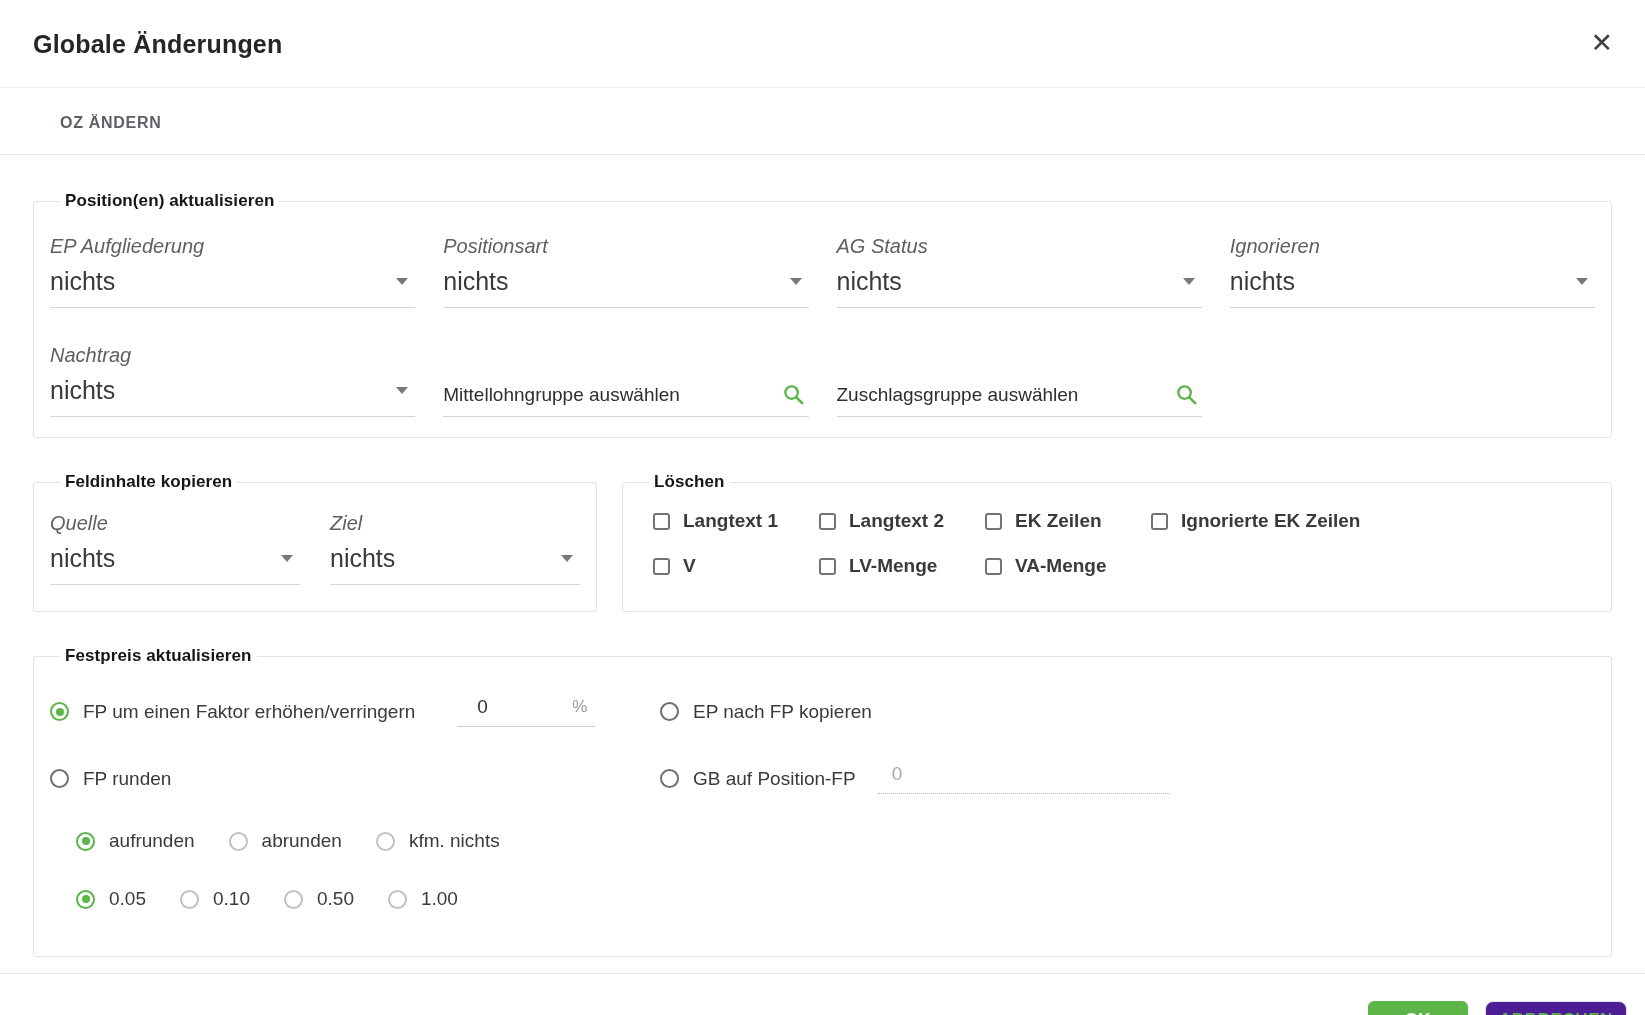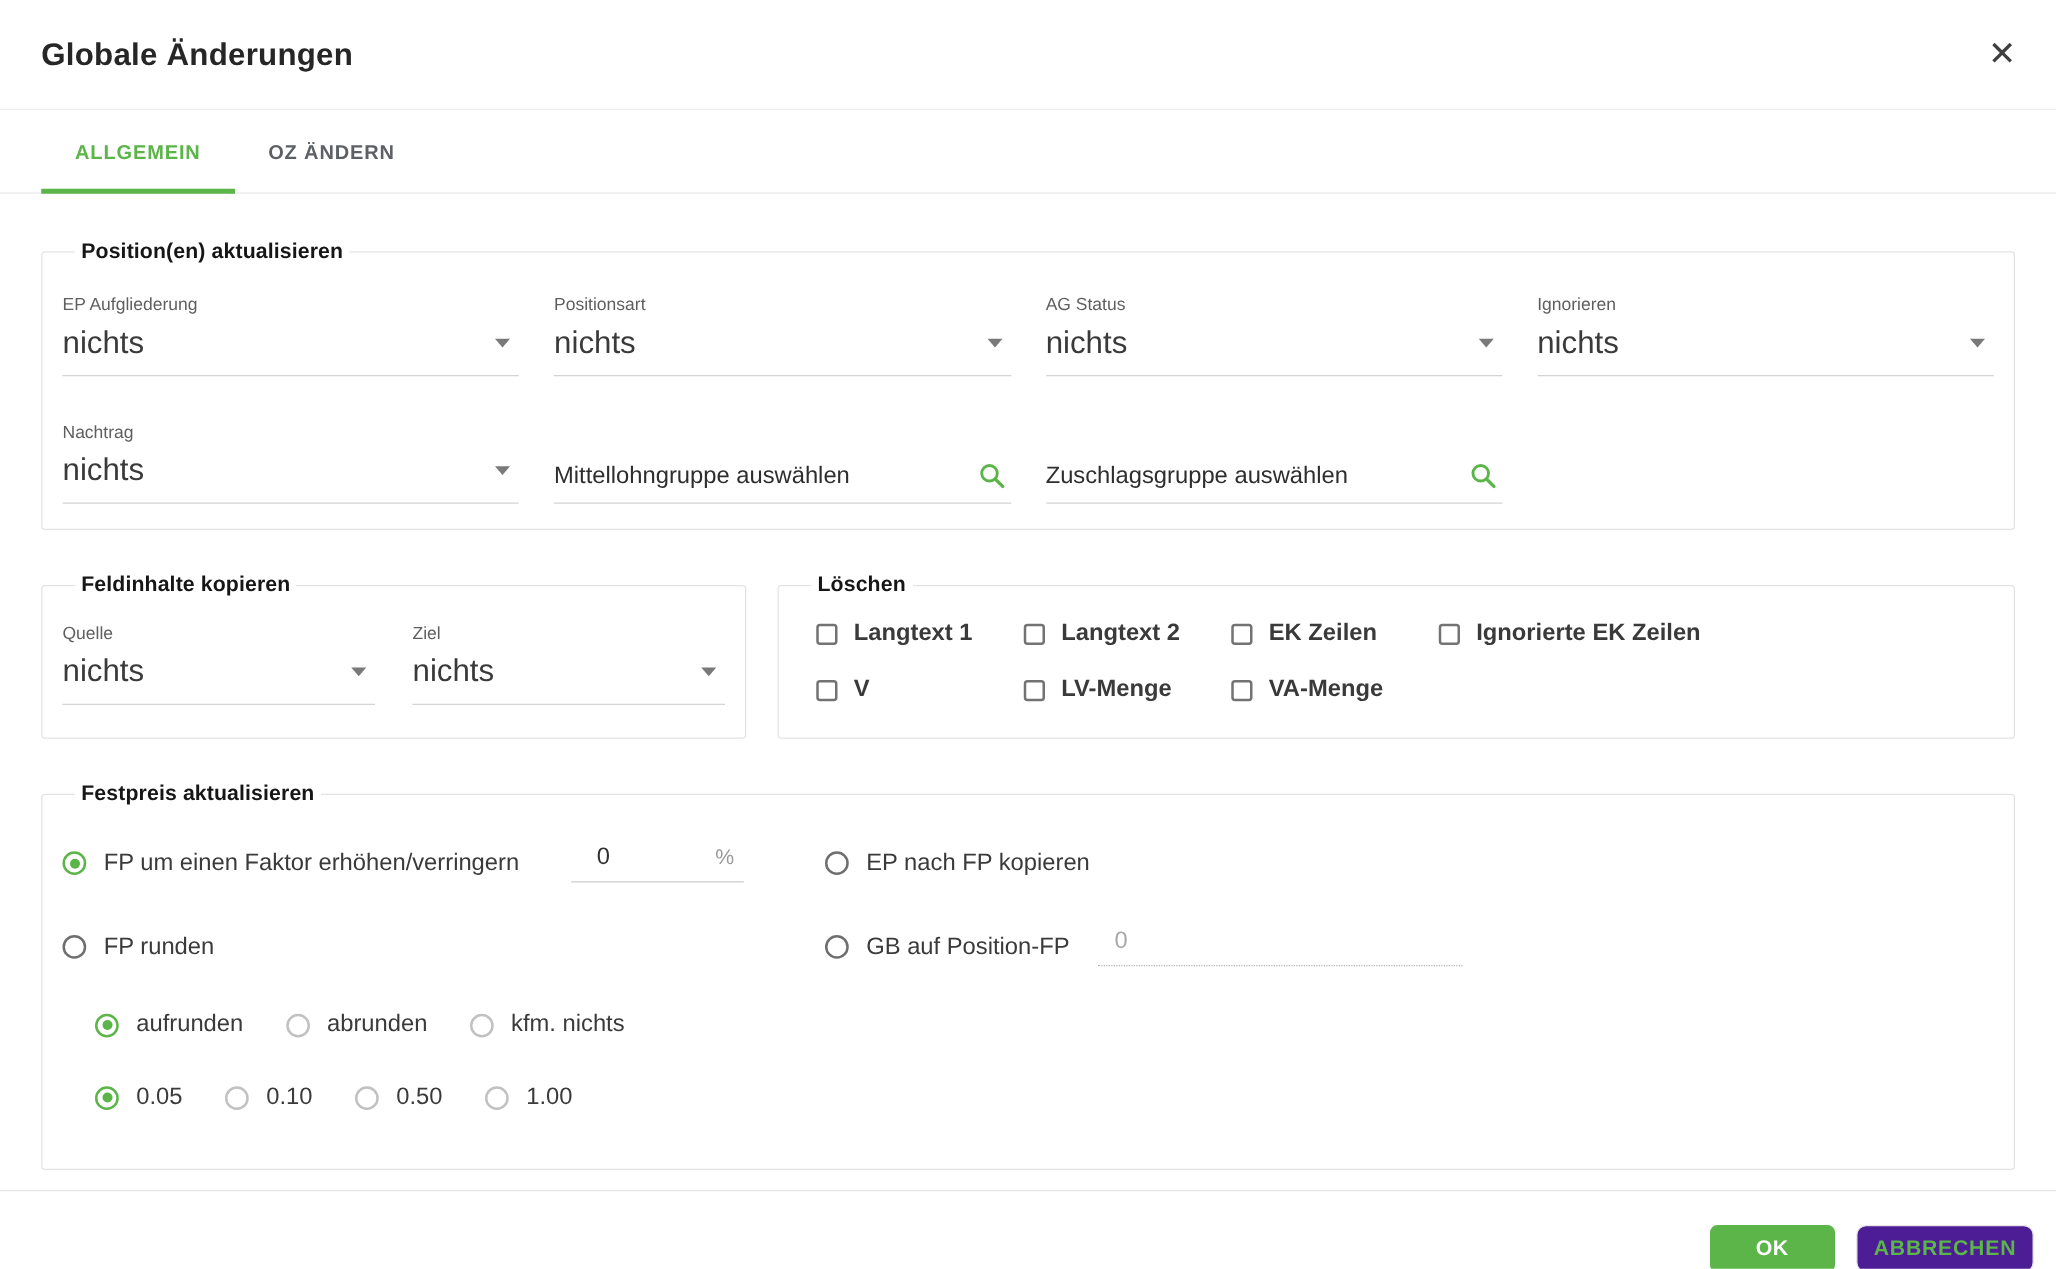--- a/index.html
+++ b/index.html
@@ -48,21 +48,21 @@
     margin:0;padding:4px 16px 20px;min-width:0;
   }
   legend{
     font-size:17px;font-weight:700;color:#161616;
     padding:0 5px;margin-left:10px;letter-spacing:0.1px;
   }
   #fs-positionen{margin-top:36px;}
   .grid4{display:grid;grid-template-columns:repeat(4,1fr);column-gap:28px;}
   .row1{margin-top:20px;}
   .row2{margin-top:36px;align-items:end;}
-  .fld-label{font-size:14px;color:var(--label-gray);}
+  .fld-label{font-size:20px;color:var(--label-gray);font-style:italic;}
   .fld-value{
     display:flex;align-items:center;justify-content:space-between;
     margin-top:9px;padding:0 2px 11px 0;border-bottom:1px solid var(--underline-gray);
     font-size:25px;color:var(--text-dark);cursor:pointer;
   }
   .caret{
     width:0;height:0;border-left:6px solid transparent;border-right:6px solid transparent;
     border-top:7px solid #797979;margin-right:5px;flex:none;
   }
   .searchbox{
@@ -127,21 +127,20 @@
 <body>
 
 <div>
 
   <div class="dlg-header">
     <div class="dlg-title">Globale Änderungen</div>
     <button class="close-btn">✕</button>
   </div>
 
   <div class="tabbar">
-    <div class="tab active">ALLGEMEIN</div>
     <div class="tab">OZ ÄNDERN</div>
   </div>
 
   <div class="content">
 
     <fieldset id="fs-positionen">
       <legend>Position(en) aktualisieren</legend>
 
       <div class="grid4 row1">
         <div>

